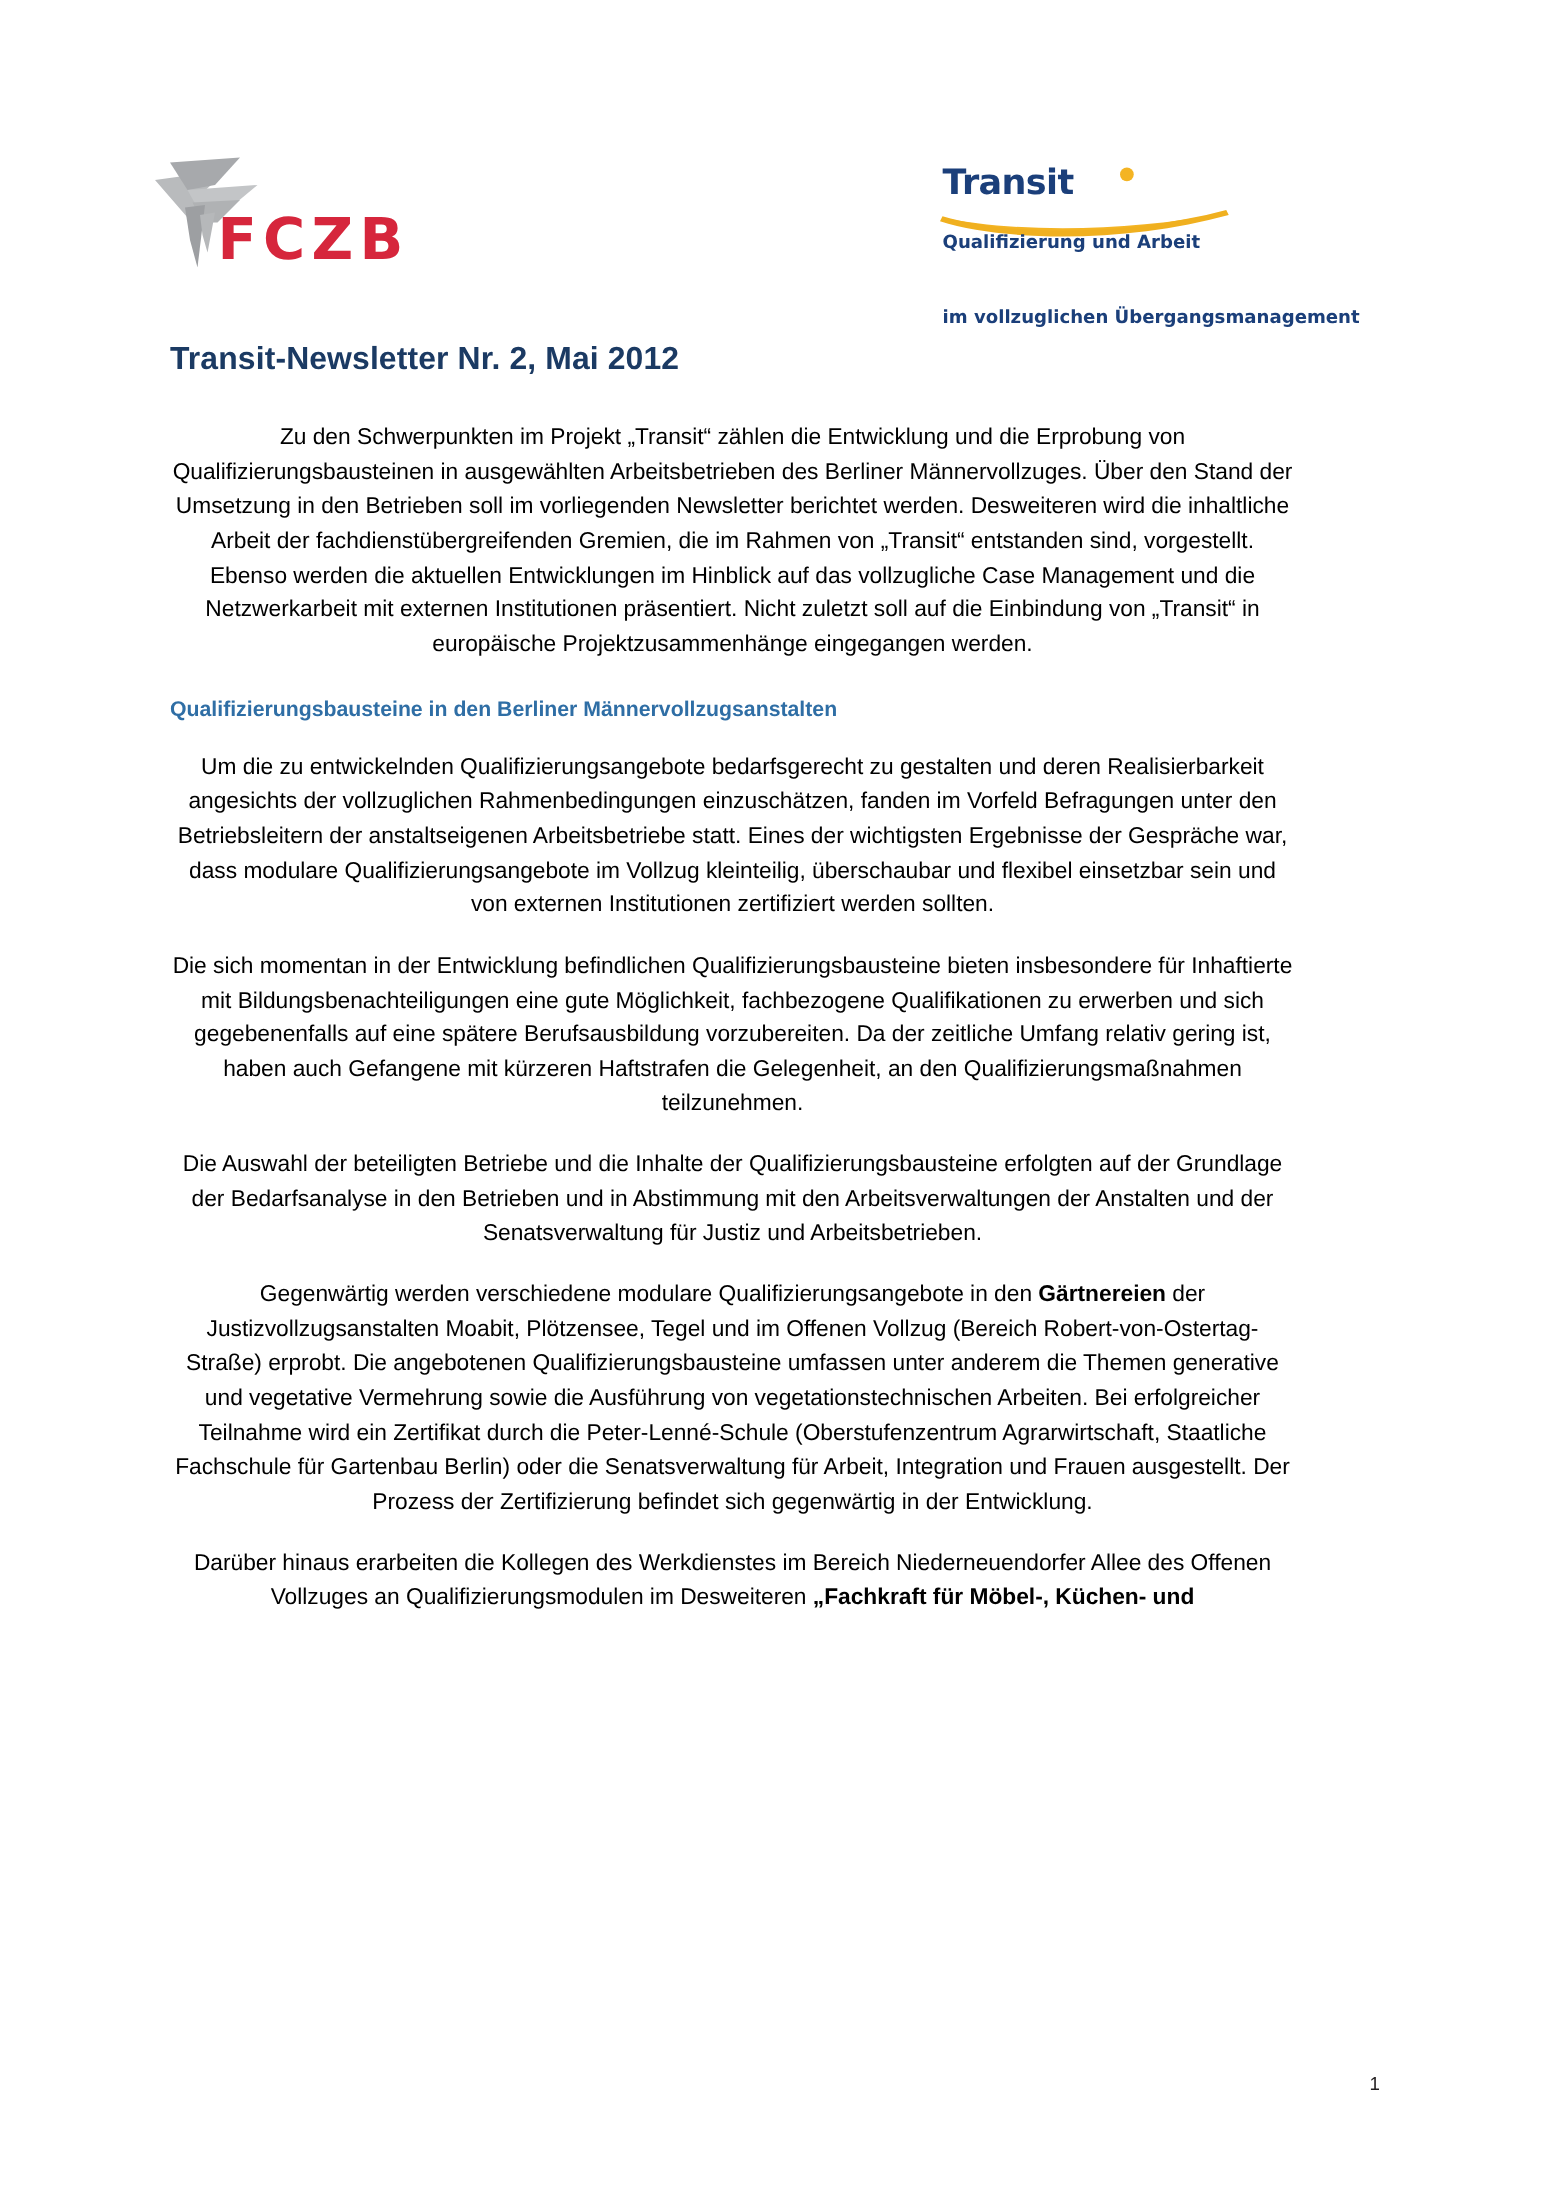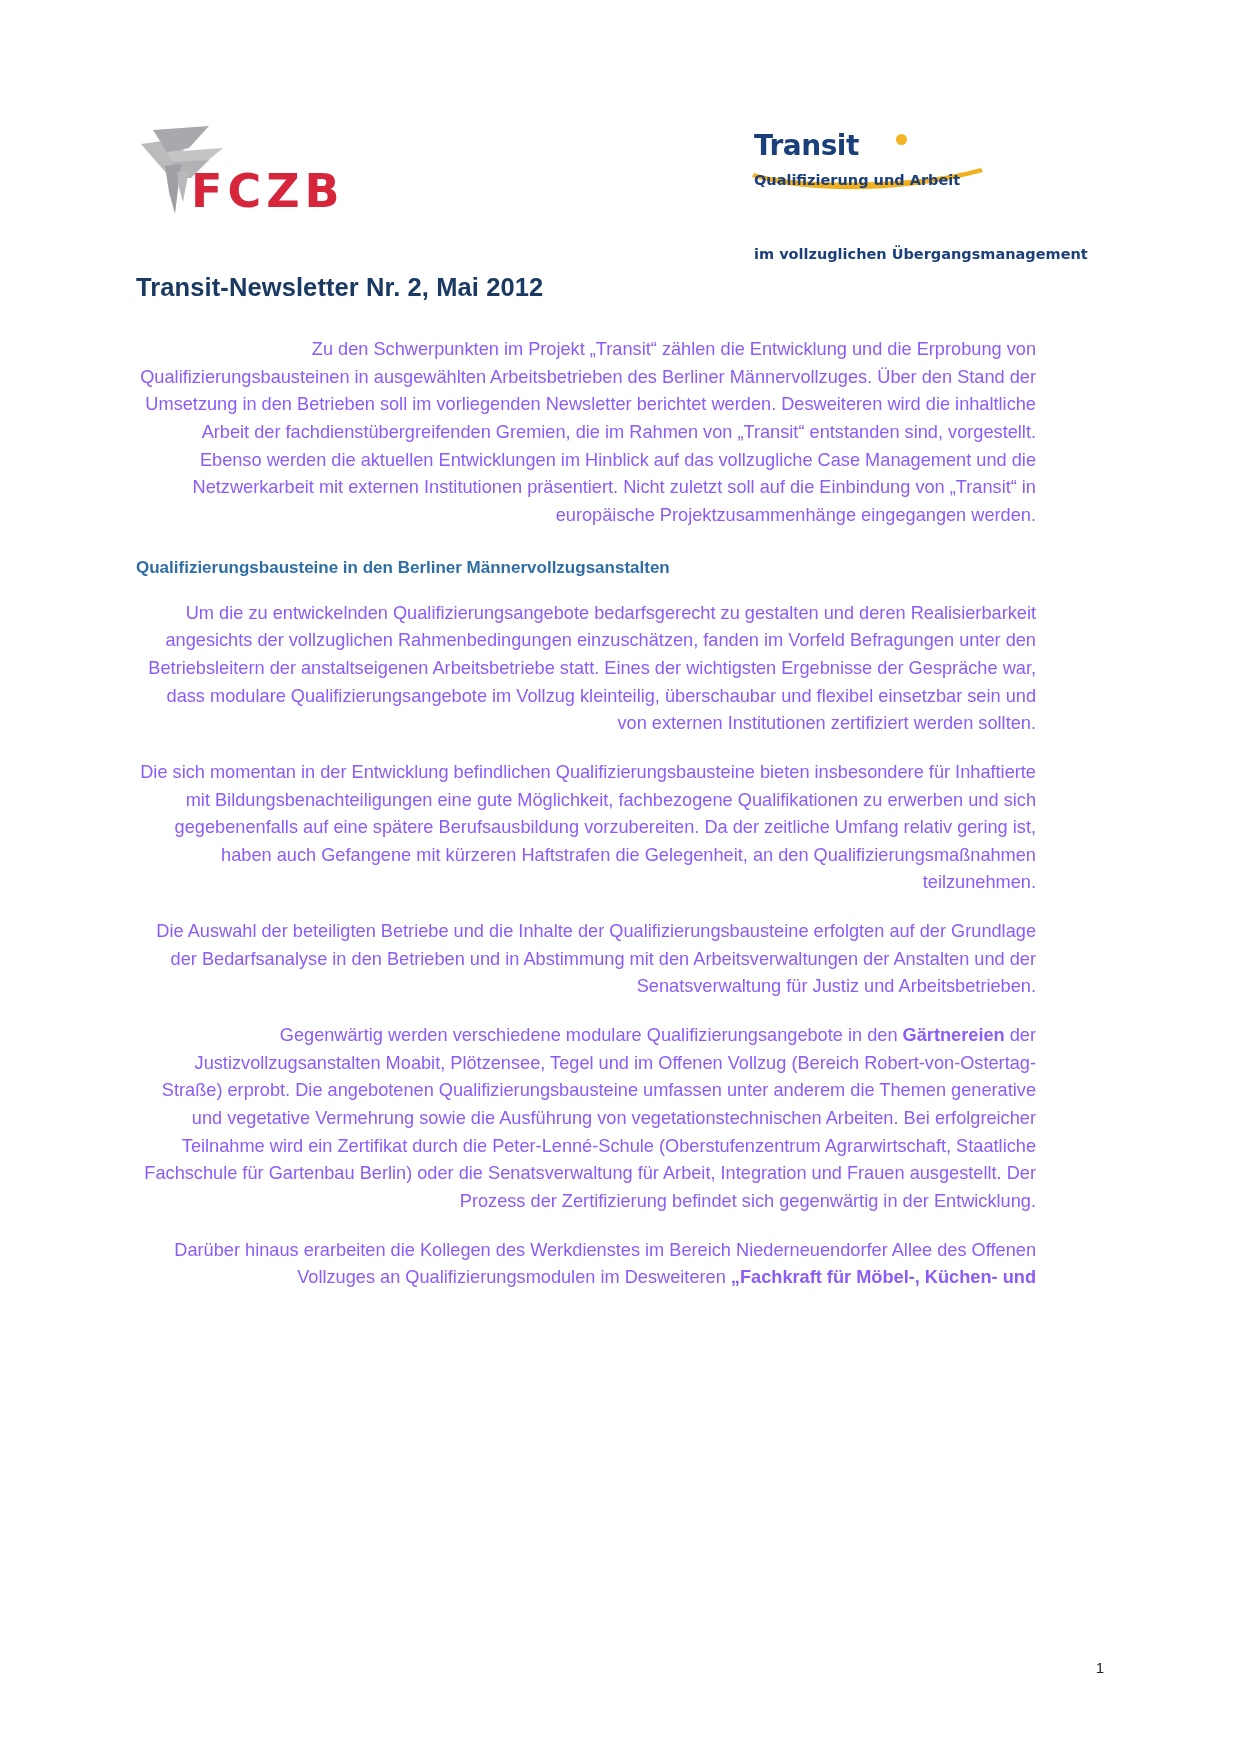--- a/index.html
+++ b/index.html
@@ -21,21 +21,21 @@
   .header {
     position: absolute;
     left: 0;
     top: 0;
     width: 1240px;
     height: 240px;
   }
 
   .fczb-logo {
     position: absolute;
-    left: 137px;
+    left: 120px;
     top: 122px;
     width: 230px;
     height: 92px;
   }
   .fczb-mark {
     position: absolute;
     left: 0;
     top: 0;
     width: 96px;
     height: 92px;
@@ -82,21 +82,21 @@
   .transit-swoosh {
     position: absolute;
     left: 4px;
     top: 36px;
     width: 232px;
     height: 24px;
   }
   .transit-tag1 {
     position: absolute;
     left: 6px;
-    top: 39px;
+    top: 53px;
     font-size: 14.5px;
     font-weight: bold;
     color: #1b3f7a;
     font-family: "DejaVu Sans", sans-serif;
     white-space: nowrap;
     line-height: 1.25;
   }
   .transit-tag2 {
     position: absolute;
     left: 6px;
@@ -131,23 +131,23 @@
     font-size: 17px;
     font-weight: bold;
     color: #2f6ea5;
     margin: 28px 0 20px 0;
     line-height: 1.3;
   }
 
   p.para {
     font-size: 18.2px;
     line-height: 1.52;
-    color: #8b5cf6;
+    color: #000000;
     margin: 0 0 21px 0;
-    text-align: right;
+    text-align: center;
     font-family: "Liberation Sans", sans-serif;
   }
   p.para b {
     font-weight: bold;
   }
 
   .page-number {
     position: absolute;
     right: 136px;
     bottom: 78px;

